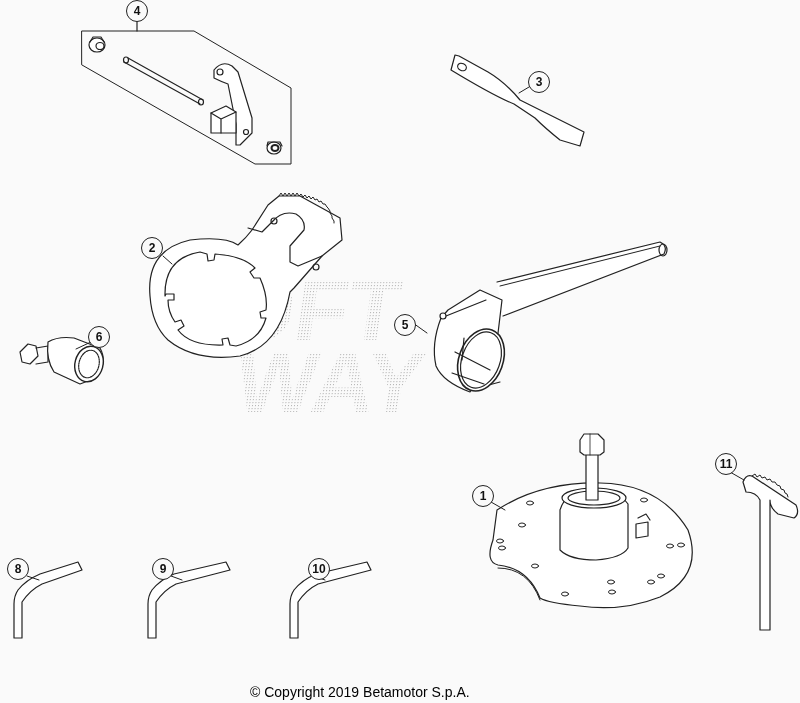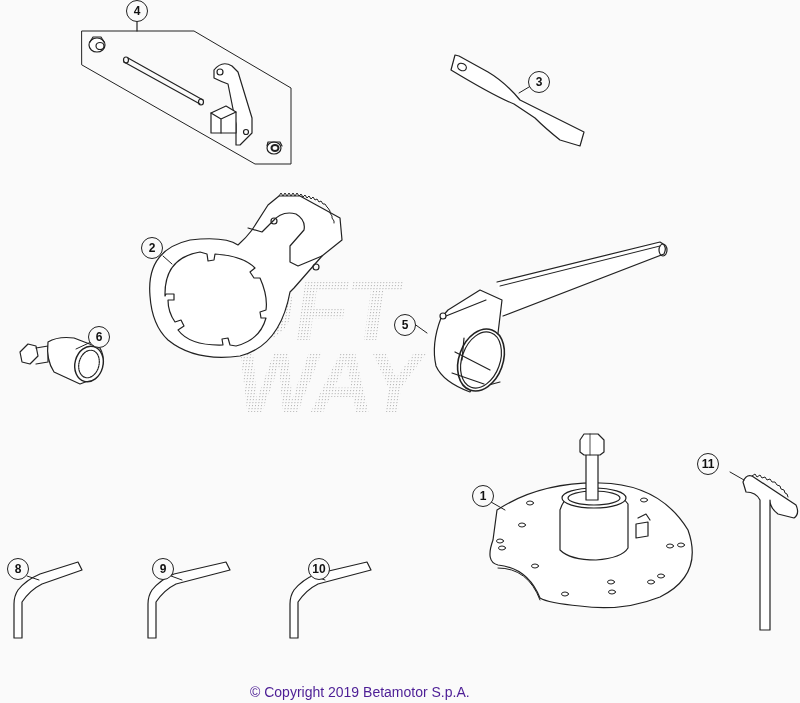--- a/index.html
+++ b/index.html
@@ -3,21 +3,21 @@
 <meta charset="utf-8">
 <style>
   html, body { margin: 0; padding: 0; }
   body { width: 800px; height: 703px; background: #fafafa; position: relative; overflow: hidden;
          font-family: "Liberation Sans", sans-serif; }
   #diagram { position: absolute; left: 0; top: 0; width: 800px; height: 703px; }
   .callout { position: absolute; width: 22px; height: 22px; border: 1.2px solid #222; border-radius: 50%;
              background: #fafafa; box-sizing: border-box; display: flex; align-items: center; justify-content: center;
              font-size: 12px; font-weight: bold; color: #111; cursor: pointer; }
   .callout span { line-height: 1; }
-  .copyright { position: absolute; left: 250px; top: 684px; font-size: 14px; color: #4c1d95; white-space: nowrap; }
+  .copyright { position: absolute; left: 250px; top: 684px; font-size: 14px; color: #000000; white-space: nowrap; }
 </style>
 </head>
 <body>
 
 <svg id="diagram" viewBox="0 0 800 703" xmlns="http://www.w3.org/2000/svg">
   <defs>
     <pattern id="dots" width="3" height="3" patternUnits="userSpaceOnUse">
       <rect x="0" y="0" width="1" height="1" fill="#9a9a9a"></rect>
     </pattern>
   </defs>
@@ -153,21 +153,21 @@
   </div>
 <div class="callout" style="left:394px;top:314px;">
     <span>5</span>
   </div>
 <div class="callout" style="left:88px;top:326px;">
     <span>6</span>
   </div>
 <div class="callout" style="left:472px;top:485px;">
     <span>1</span>
   </div>
-<div class="callout" style="left:697px;top:453px;">
+<div class="callout" style="left:715px;top:453px;">
     <span>11</span>
   </div>
 <div class="callout" style="left:7px;top:558px;">
     <span>8</span>
   </div>
 <div class="callout" style="left:152px;top:558px;">
     <span>9</span>
   </div>
 <div class="callout" style="left:308px;top:558px;">
     <span>10</span>

